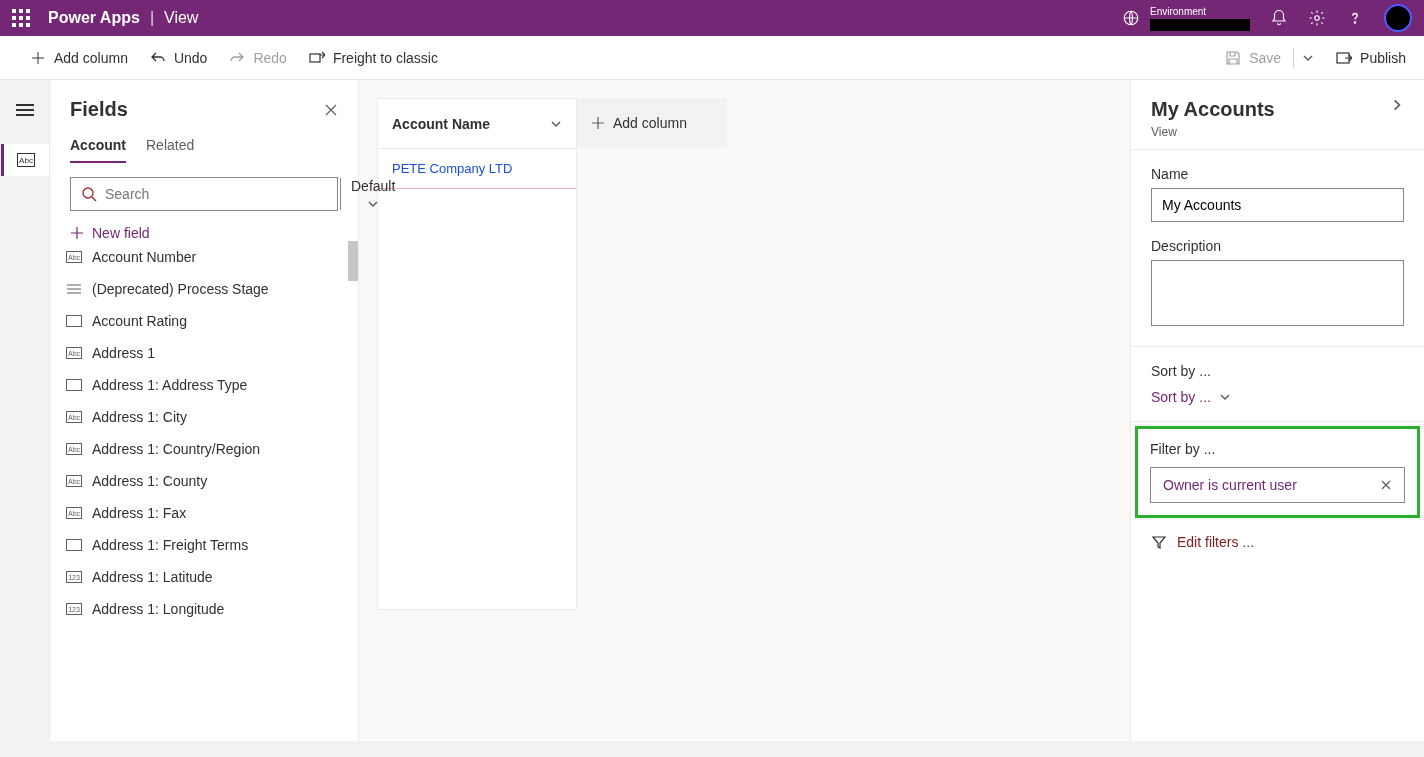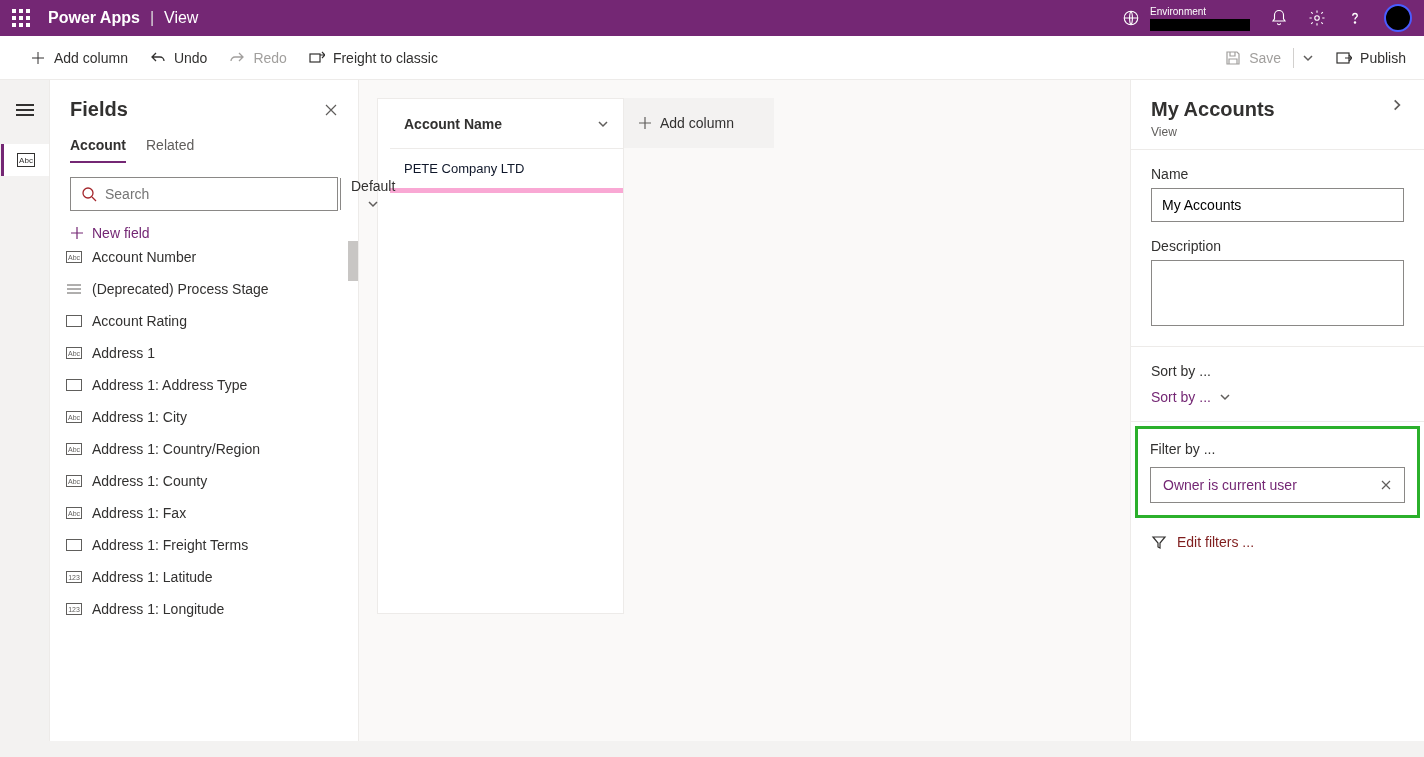--- a/index.html
+++ b/index.html
@@ -55,23 +55,23 @@
   .chk-row { display:flex; align-items:center; gap:10px; padding:14px 20px 14px 20px; font-size:14px; border-bottom:1px solid #edebe9;}
   .chk { width:20px; height:20px; background:#742774; display:flex; align-items:center; justify-content:center; color:#fff; }
   .field-list { flex:1; overflow-y:auto; position:relative; }
   .field-item { display:flex; align-items:center; gap:10px; padding:8px 16px; font-size:14px; color:#323130; cursor:grab;}
   .field-icon { width:16px; height:12px; border:1px solid #605e5c; font-size:7px; display:flex; align-items:center; justify-content:center; color:#605e5c; flex-shrink:0;}
   .field-icon.list { border:none; }
   .scrollbar-thumb { position:absolute; right:0; top:0; width:10px; height:40px; background:#c8c6c4; }
 
   
   .canvas { flex:1; background:#faf9f8; padding:18px; display:flex; align-items:flex-start; }
-  .grid-card { background:#fff; border:1px solid #edebe9; width:247px;padding-left:12px; }
+  .grid-card { background:#fff; border:1px solid #edebe9; width:200px; }
   .col-header { height:50px; display:flex; align-items:center; justify-content:space-between; padding:0 14px; font-size:14px; font-weight:600; border-bottom:1px solid #edebe9; cursor:pointer;}
-  .col-cell { padding:12px 14px; font-size:13px; color:#0f172a; border-bottom:5px solid #f9a8d4;}
+  .col-cell { padding:12px 14px; font-size:13px; color:#1d4ed8; border-bottom:1px solid #f9a8d4;}
   .grid-rest { height:420px; }
   .addcol-chip { width:150px; height:50px; background:#f3f2f1; display:flex; align-items:center; gap:8px; padding:0 14px; font-size:14px; color:#323130; cursor:pointer;}
 
   
   .props { width:294px; background:#fff; border-left:1px solid #edebe9; display:flex; flex-direction:column; }
   .props-header { padding:18px 20px 10px 20px; border-bottom:1px solid #edebe9; display:flex; align-items:flex-start; justify-content:space-between;}
   .props-title { font-size:20px; font-weight:600; }
   .props-sub { font-size:12px; color:#605e5c; margin-top:4px; }
   .props-section { padding:16px 20px; border-bottom:1px solid #edebe9; }
   .prop-label { font-size:14px; color:#323130; margin-bottom:6px; }

